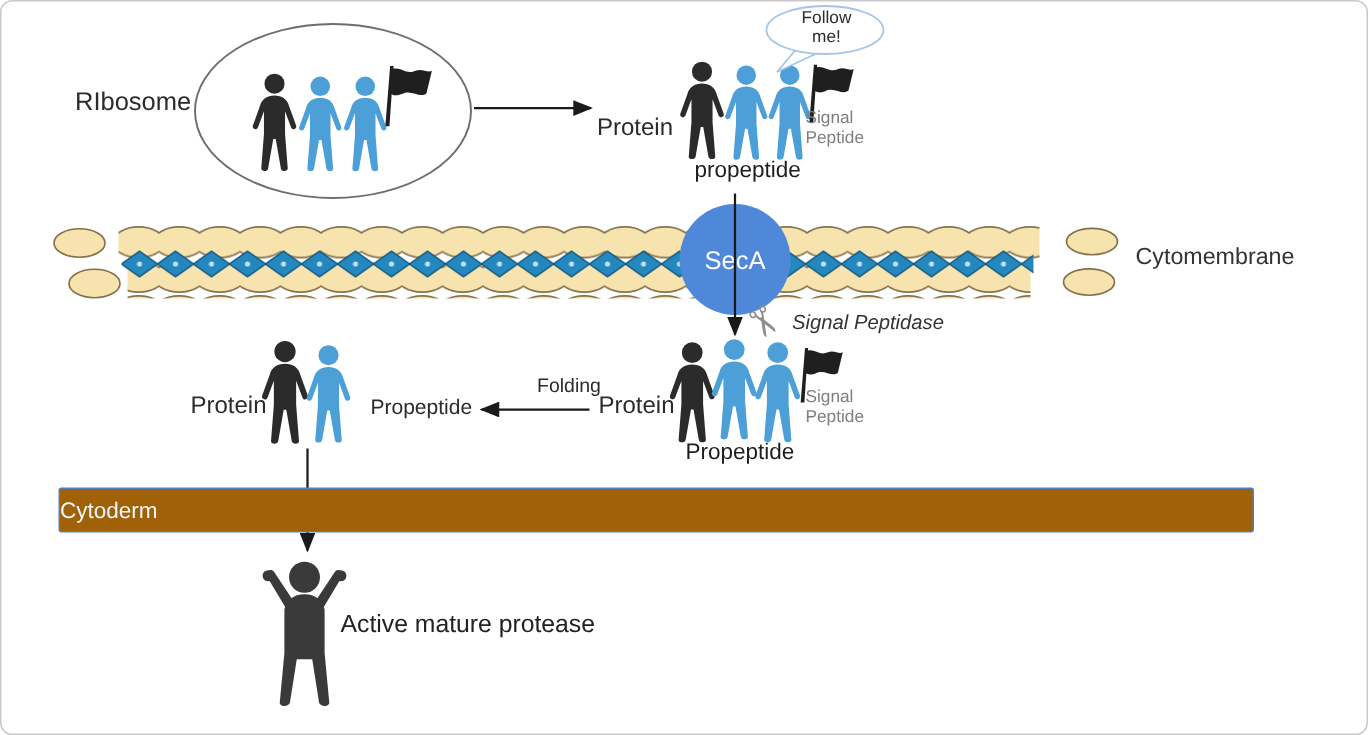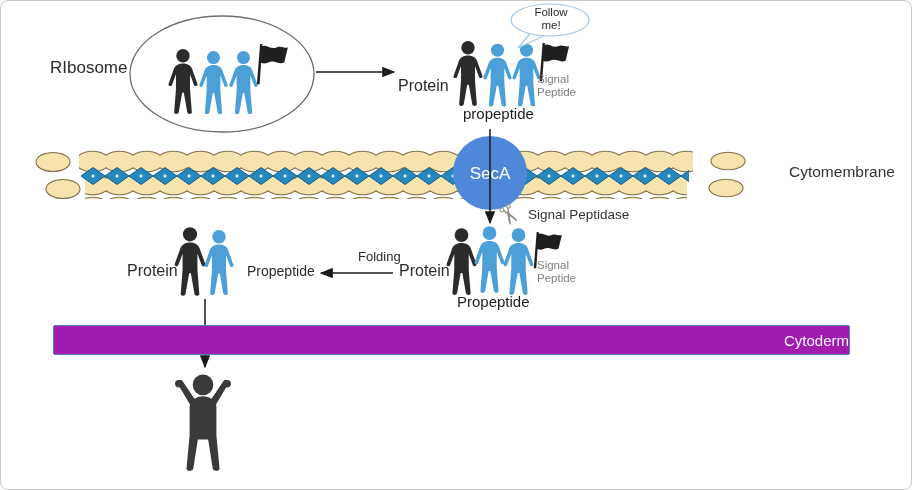--- a/index.html
+++ b/index.html
@@ -8,36 +8,36 @@
     background:#ffffff;border:1px solid #c9c9c9;border-radius:8px;
     font-family:"Liberation Sans", sans-serif;color:#2e2e2e;overflow:hidden;
   }
   .scene{position:absolute;left:0;top:0;width:910px;height:488px;}
   .lbl{position:absolute;line-height:1.15;white-space:pre-line;}
   .lbl-ribosome{left:49px;top:57px;font-size:17px;color:#2b2b2b;}
   .lbl-protein-top{left:397px;top:76px;font-size:16px;color:#2b2b2b;}
   .lbl-signal-top{left:536px;top:72px;font-size:11.5px;color:#7e7e7e;}
   .lbl-propeptide-top{left:462px;top:104px;font-size:15px;color:#1d1d1d;}
   .lbl-followme{left:511px;top:5px;width:78px;text-align:center;font-size:11.5px;color:#2b2b2b;}
-  .lbl-cytomembrane{left:756px;top:162px;font-size:15.5px;color:#333;margin-left:32px;}
-  .lbl-signal-peptidase{left:527px;top:206px;font-size:13.5px;color:#333;}
+  .lbl-cytomembrane{left:756px;top:162px;font-size:15.5px;color:#333;}
+  .lbl-signal-peptidase{left:527px;top:206px;font-size:13.5px;color:#333;font-style:italic;}
   .scissors{
     position:absolute;left:496px;top:198px;font-size:27px;color:#8e8e8e;
     transform:rotate(60deg);transform-origin:center;
   }
   .lbl-protein-mid{left:398px;top:261px;font-size:16px;color:#2b2b2b;}
   .lbl-signal-mid{left:536px;top:258px;font-size:11.5px;color:#7e7e7e;}
   .lbl-propeptide-mid{left:456px;top:292px;font-size:15px;color:#1d1d1d;}
   .lbl-folding{left:330px;top:249px;font-size:13px;color:#2b2b2b;margin-left:27px;}
   .lbl-protein-left{left:126px;top:261px;font-size:16px;color:#2b2b2b;}
   .lbl-propeptide-left{left:246px;top:262px;font-size:14px;color:#2b2b2b;}
   .cytoderm-bar{
-    position:absolute;left:52px;top:324px;width:795px;height:28px;
-    background:#a21caf;border:1px solid #4d7fca;border-radius:2px;
-    display:flex;align-items:center;justify-content:flex-end;
+    position:absolute;left:38px;top:324px;width:795px;height:28px;
+    background:#a16207;border:1px solid #4d7fca;border-radius:2px;
+    display:flex;align-items:center;justify-content:flex-start;
   }
   .cytoderm-bar span{color:#f2f6fd;font-size:15px;}
   .lbl-active{left:226px;top:406px;font-size:16.5px;color:#222;}
 </style>
 </head>
 <body>
 
 <div class="canvas">
 
   <svg class="scene" viewBox="0 0 910 488">
@@ -145,13 +145,14 @@
 Peptide</div>
   <div class="lbl lbl-propeptide-mid">Propeptide</div>
   <div class="lbl lbl-folding">Folding</div>
   <div class="lbl lbl-protein-left">Protein</div>
   <div class="lbl lbl-propeptide-left">Propeptide</div>
 
   <div class="cytoderm-bar">
     <span>Cytoderm</span>
   </div>
 
+  <div class="lbl lbl-active">Active mature protease</div>
 </div>
 
 </body></html>

